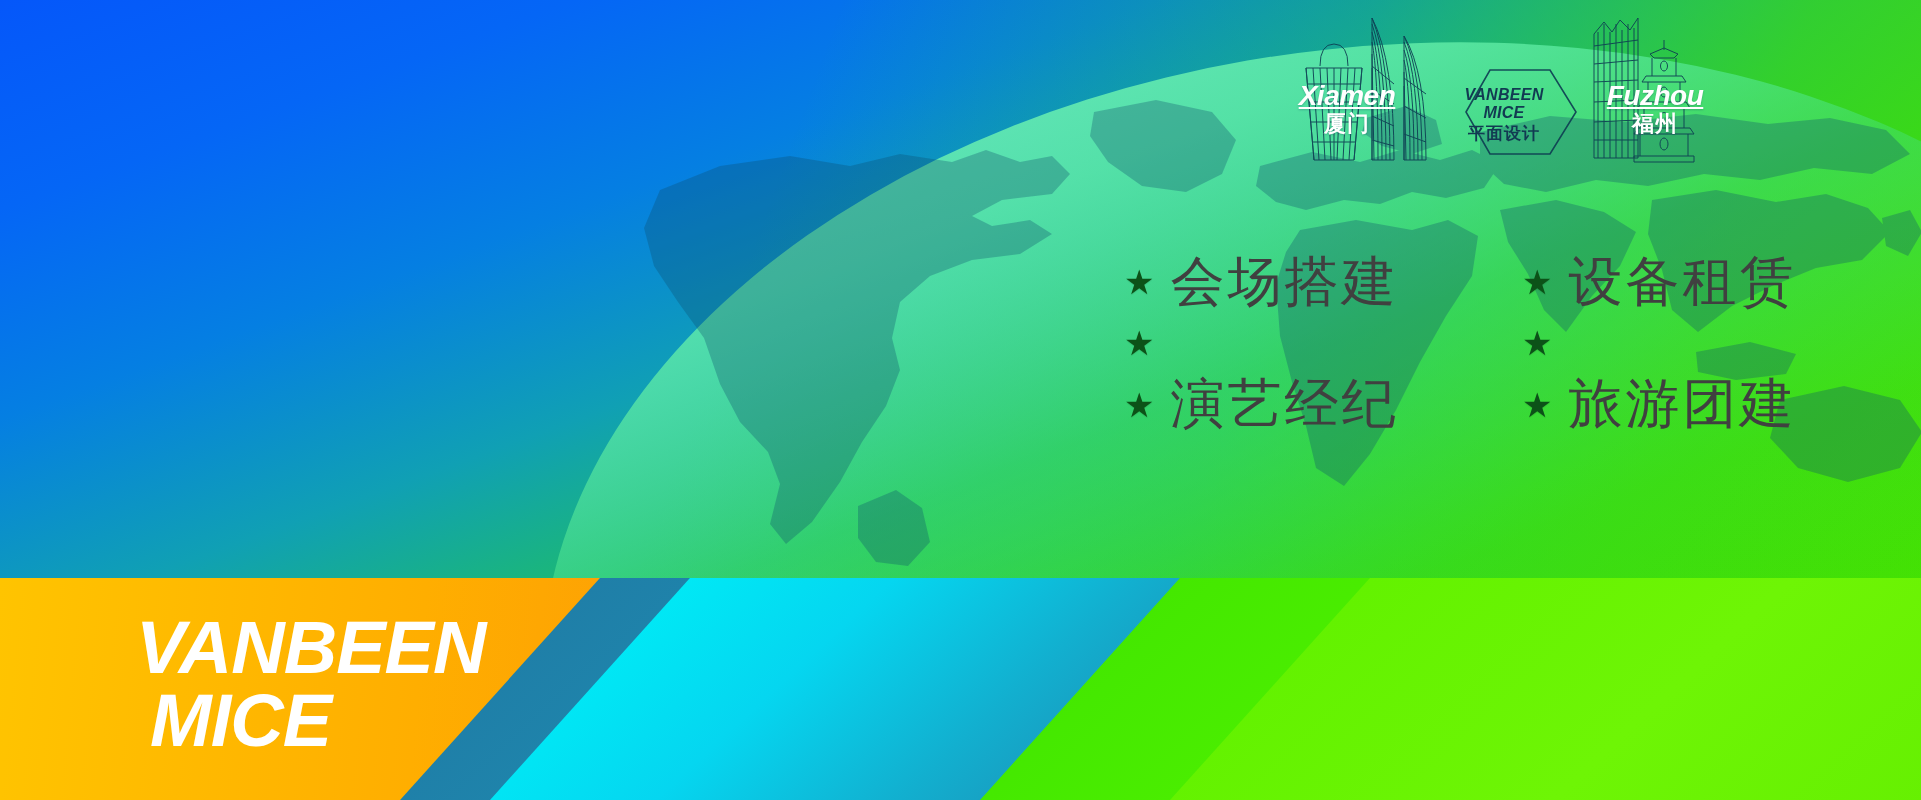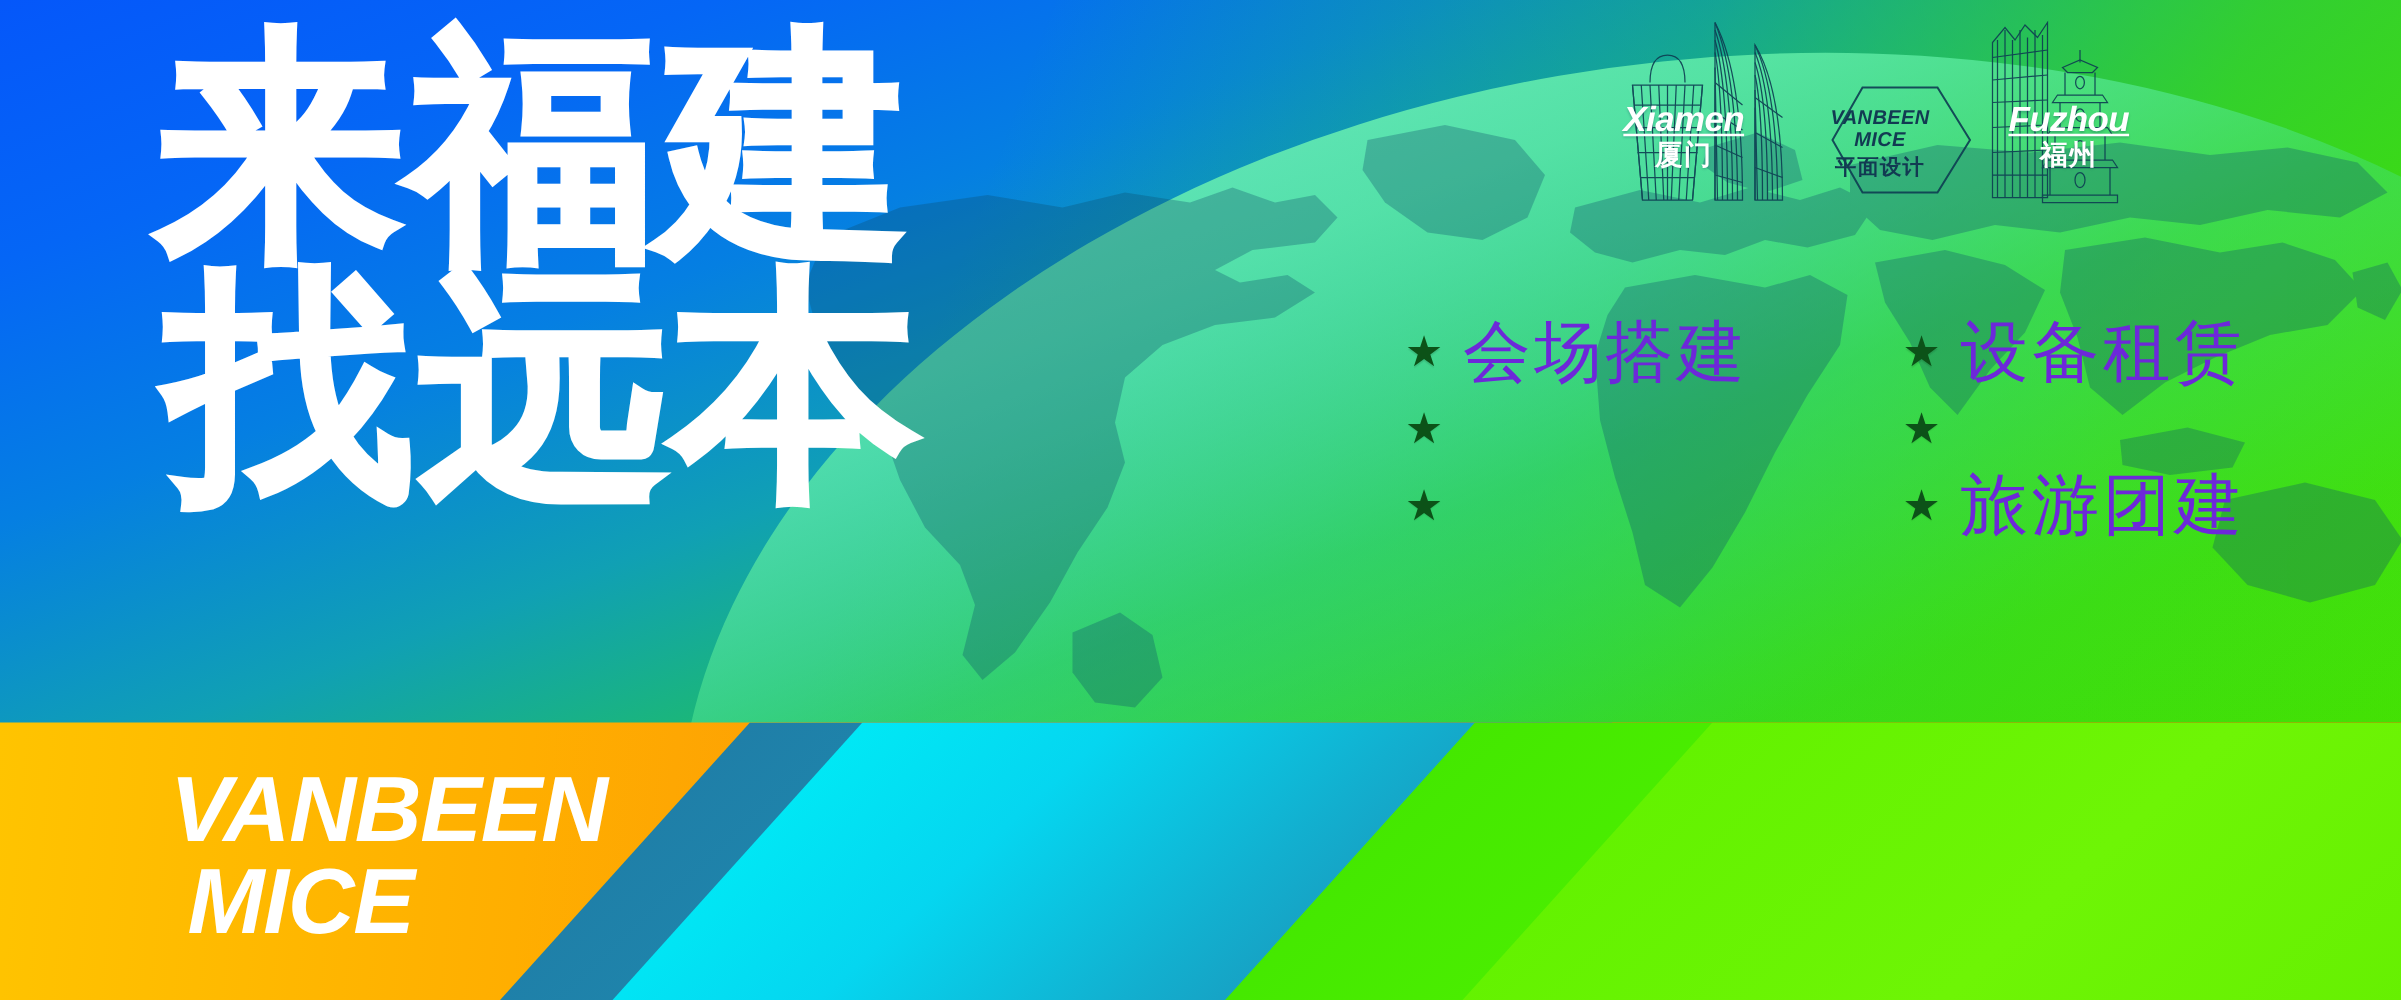--- a/index.html
+++ b/index.html
@@ -142,21 +142,21 @@
     white-space:nowrap;
   }
   .svc .star{
     color:#0C5218;
     font-size:34px;
     line-height:1;
     flex:0 0 auto;
     text-shadow:0 1px 1px rgba(0,0,0,.12);
   }
   .svc .txt{
-    color:#6d28d9;
+    color:#404040;
     font-size:54px;
     font-weight:400;
     letter-spacing:3px;
     line-height:1.12;
     font-family:"DejaVu Sans","Liberation Sans",sans-serif;
   }
 
   
   .strip{
     position:absolute;
@@ -244,24 +244,20 @@
         <path d="M1282 148 L1310 140 L1322 162 L1308 186 L1286 176 Z"></path>
 
         <path d="M1180 330 L1244 316 L1300 330 L1322 362 L1300 398 L1248 412 L1198 398
                  L1170 368 Z"></path>
 
         <path d="M1096 282 L1150 272 L1196 284 L1186 304 L1136 310 L1098 302 Z"></path>
       </g>
     </svg>
   </div>
 
-  <div class="headline">
-    <span class="ln ln1">来福建</span>
-    <span class="ln ln2">找远本</span>
-  </div>
 
   <div class="lockup">
 
     <svg class="lm-svg" viewBox="0 0 420 170" xmlns="http://www.w3.org/2000/svg">
       <g fill="none" stroke="#0E3D52" stroke-width="1" opacity=".9">
 
         <g>
           <path d="M26 60 Q26 38 40 38 Q54 38 54 60"></path>
           <path d="M12 62 L68 62 L60 154 L20 154 Z"></path>
           <path d="M12 62 L20 154 M19 62 L25 154 M26 62 L31 154 M33 62 L37 154
@@ -346,20 +342,21 @@
     <div class="svc">
       <span class="star">★</span>
     </div>
 
     <div class="svc">
       <span class="star">★</span>
     </div>
 
     <div class="svc">
       <span class="star">★</span>
+      <span class="txt">演艺经纪</span>
     </div>
 
     <div class="svc">
       <span class="star">★</span>
       <span class="txt">旅游团建</span>
     </div>
   </div>
 
   <div class="strip">
     <div class="sh shape-teal"></div>

